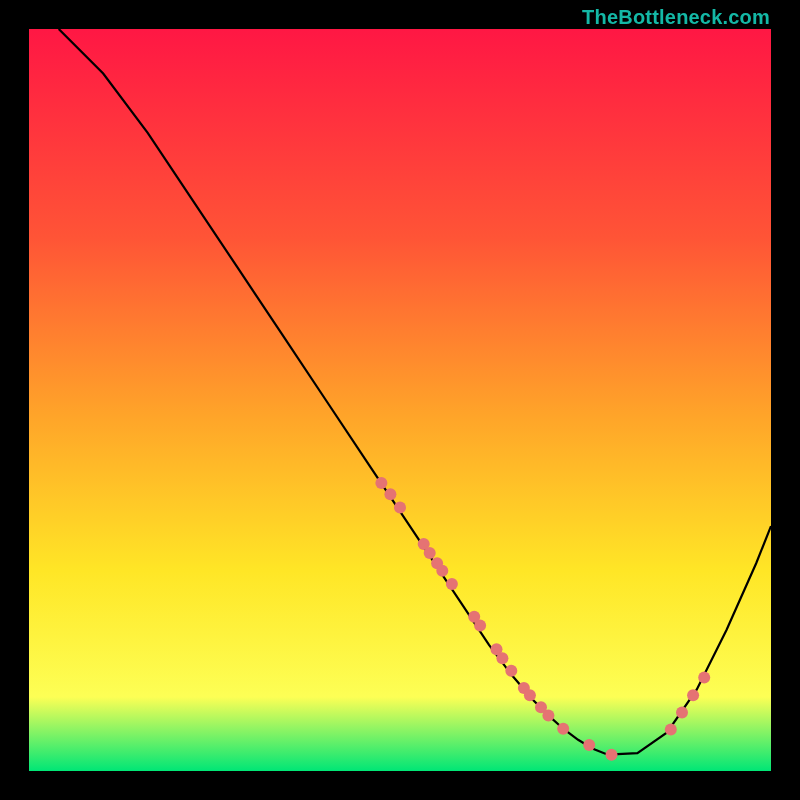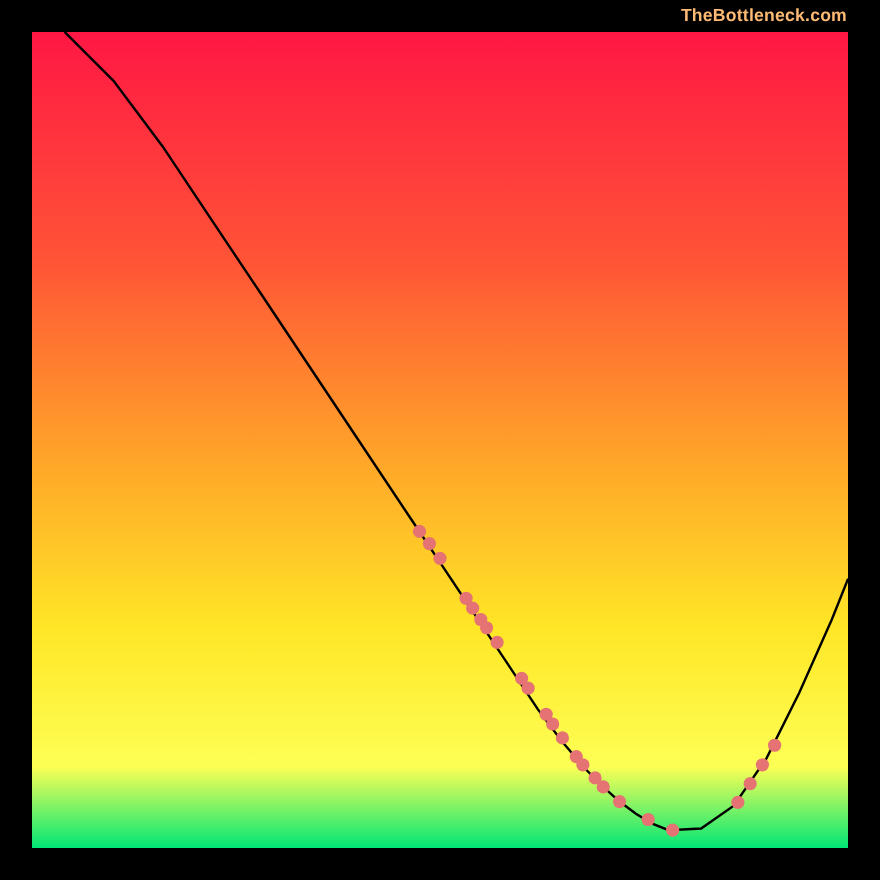--- a/index.html
+++ b/index.html
@@ -15,23 +15,23 @@
     left: 29px;
     top: 29px;
     width: 742px;
     height: 742px;
   }
   .watermark {
     position: absolute;
     top: 6px;
     right: 30px;
     font-family: Arial, Helvetica, sans-serif;
-    font-size: 16px;
+    font-size: 20px;
     font-weight: bold;
-    color: #fdba74;
+    color: #14b8a6;
     letter-spacing: 0.2px;
   }
   svg {
     display: block;
   }
 </style>
 </head>
 <body>
 
 <div class="canvas">

